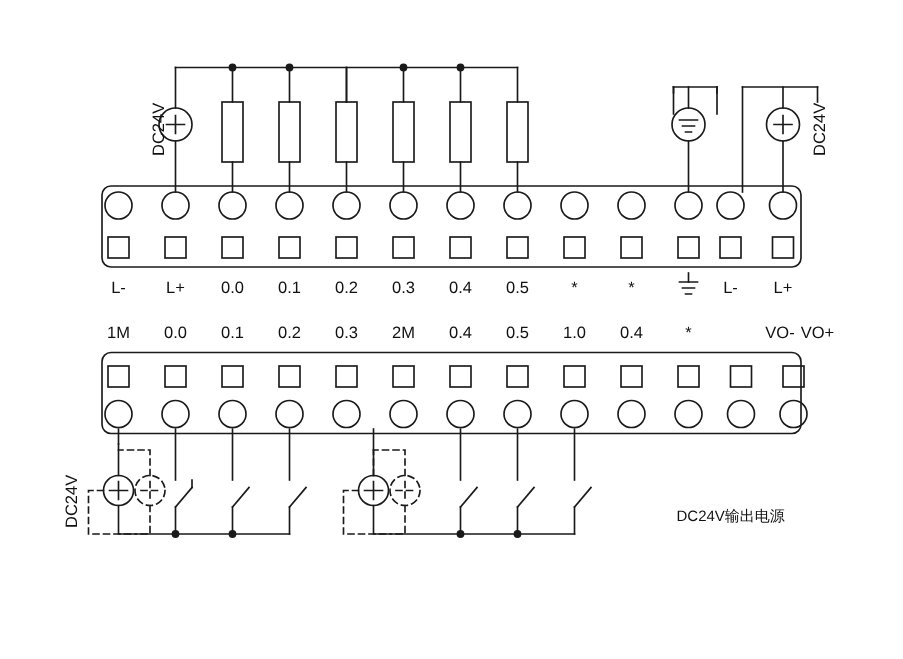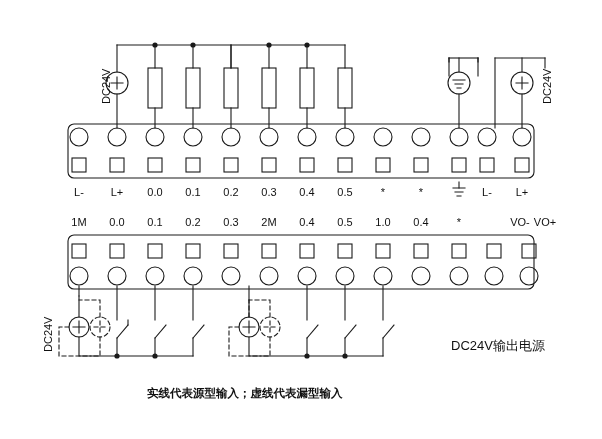--- a/index.html
+++ b/index.html
@@ -3,21 +3,21 @@
 <meta charset="utf-8">
 <style>
   html,body{margin:0;padding:0;background:#ffffff;}
   body{width:602px;height:439px;font-family:"Liberation Sans",sans-serif;color:#1a1a1a;}
   #stage{position:relative;width:602px;height:439px;overflow:hidden;background:#fff;}
   svg{position:absolute;left:0;top:0;width:602px;height:439px;}
   .lbl{position:absolute;font-size:11px;color:#111;white-space:nowrap;}
   .lbl.c{transform:translateX(-50%);}
   .vert{position:absolute;font-size:11px;color:#111;white-space:nowrap;transform-origin:left top;}
   .caption{position:absolute;font-size:11.5px;color:#111;white-space:nowrap;font-weight:bold;}
-  .note{position:absolute;font-size:13px;color:#111;white-space:nowrap;}
+  .note{position:absolute;font-size:10px;color:#111;white-space:nowrap;}
 </style>
 </head>
 <body>
 
 <div id="stage">
 
   <svg viewBox="0 0 602 439">
     <g fill="none" stroke="#1a1a1a" stroke-width="1.1" stroke-linecap="square">
 
       <rect x="68" y="124" width="466" height="54" rx="6" ry="6"></rect>
@@ -233,15 +233,14 @@
   <div class="lbl c" style="left:307px; top:216px;">0.4</div>
   <div class="lbl c" style="left:345px; top:216px;">0.5</div>
   <div class="lbl c" style="left:383px; top:216px;">1.0</div>
   <div class="lbl c" style="left:421px; top:216px;">0.4</div>
   <div class="lbl c" style="left:459px; top:216px;">*</div>
   <div class="lbl c" style="left:520px; top:216px;">VO-</div>
   <div class="lbl c" style="left:529px; top:216px;margin-left:16px;">VO+</div>
 
   <div class="note" style="left:451px; top:337px;">DC24V输出电源</div>
 
-  <div class="caption" style="left:147px; top:386px;">实线代表源型输入；虚线代表漏型输入</div>
 
 </div>
 
 </body></html>

